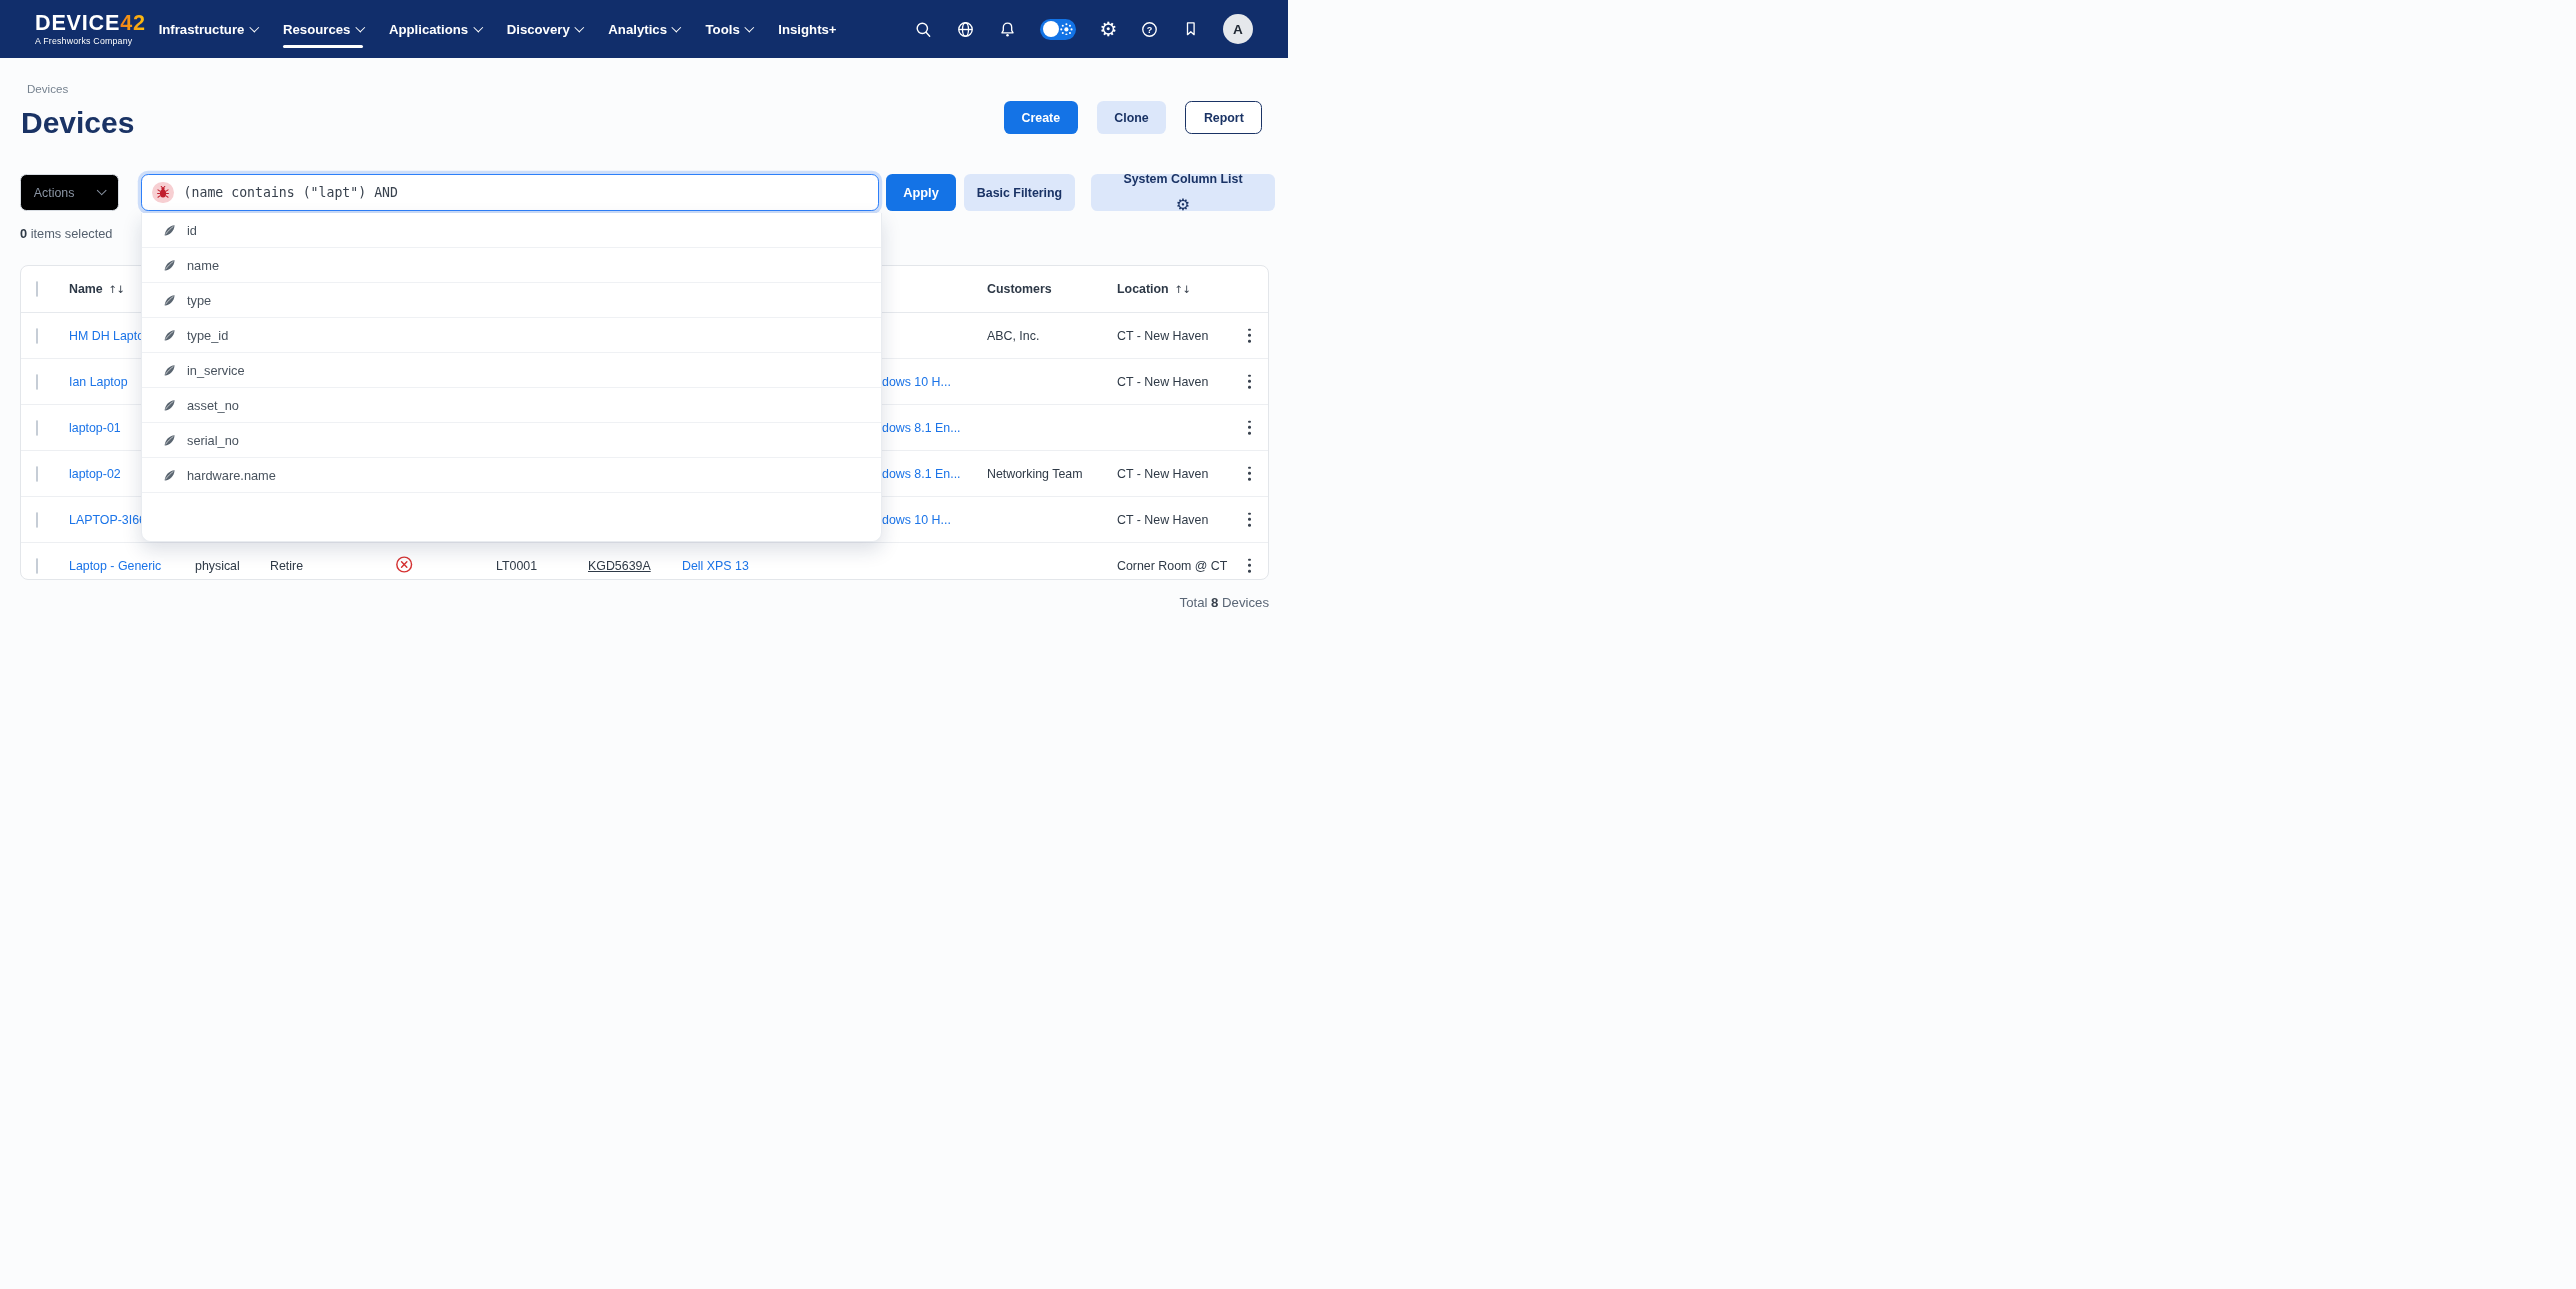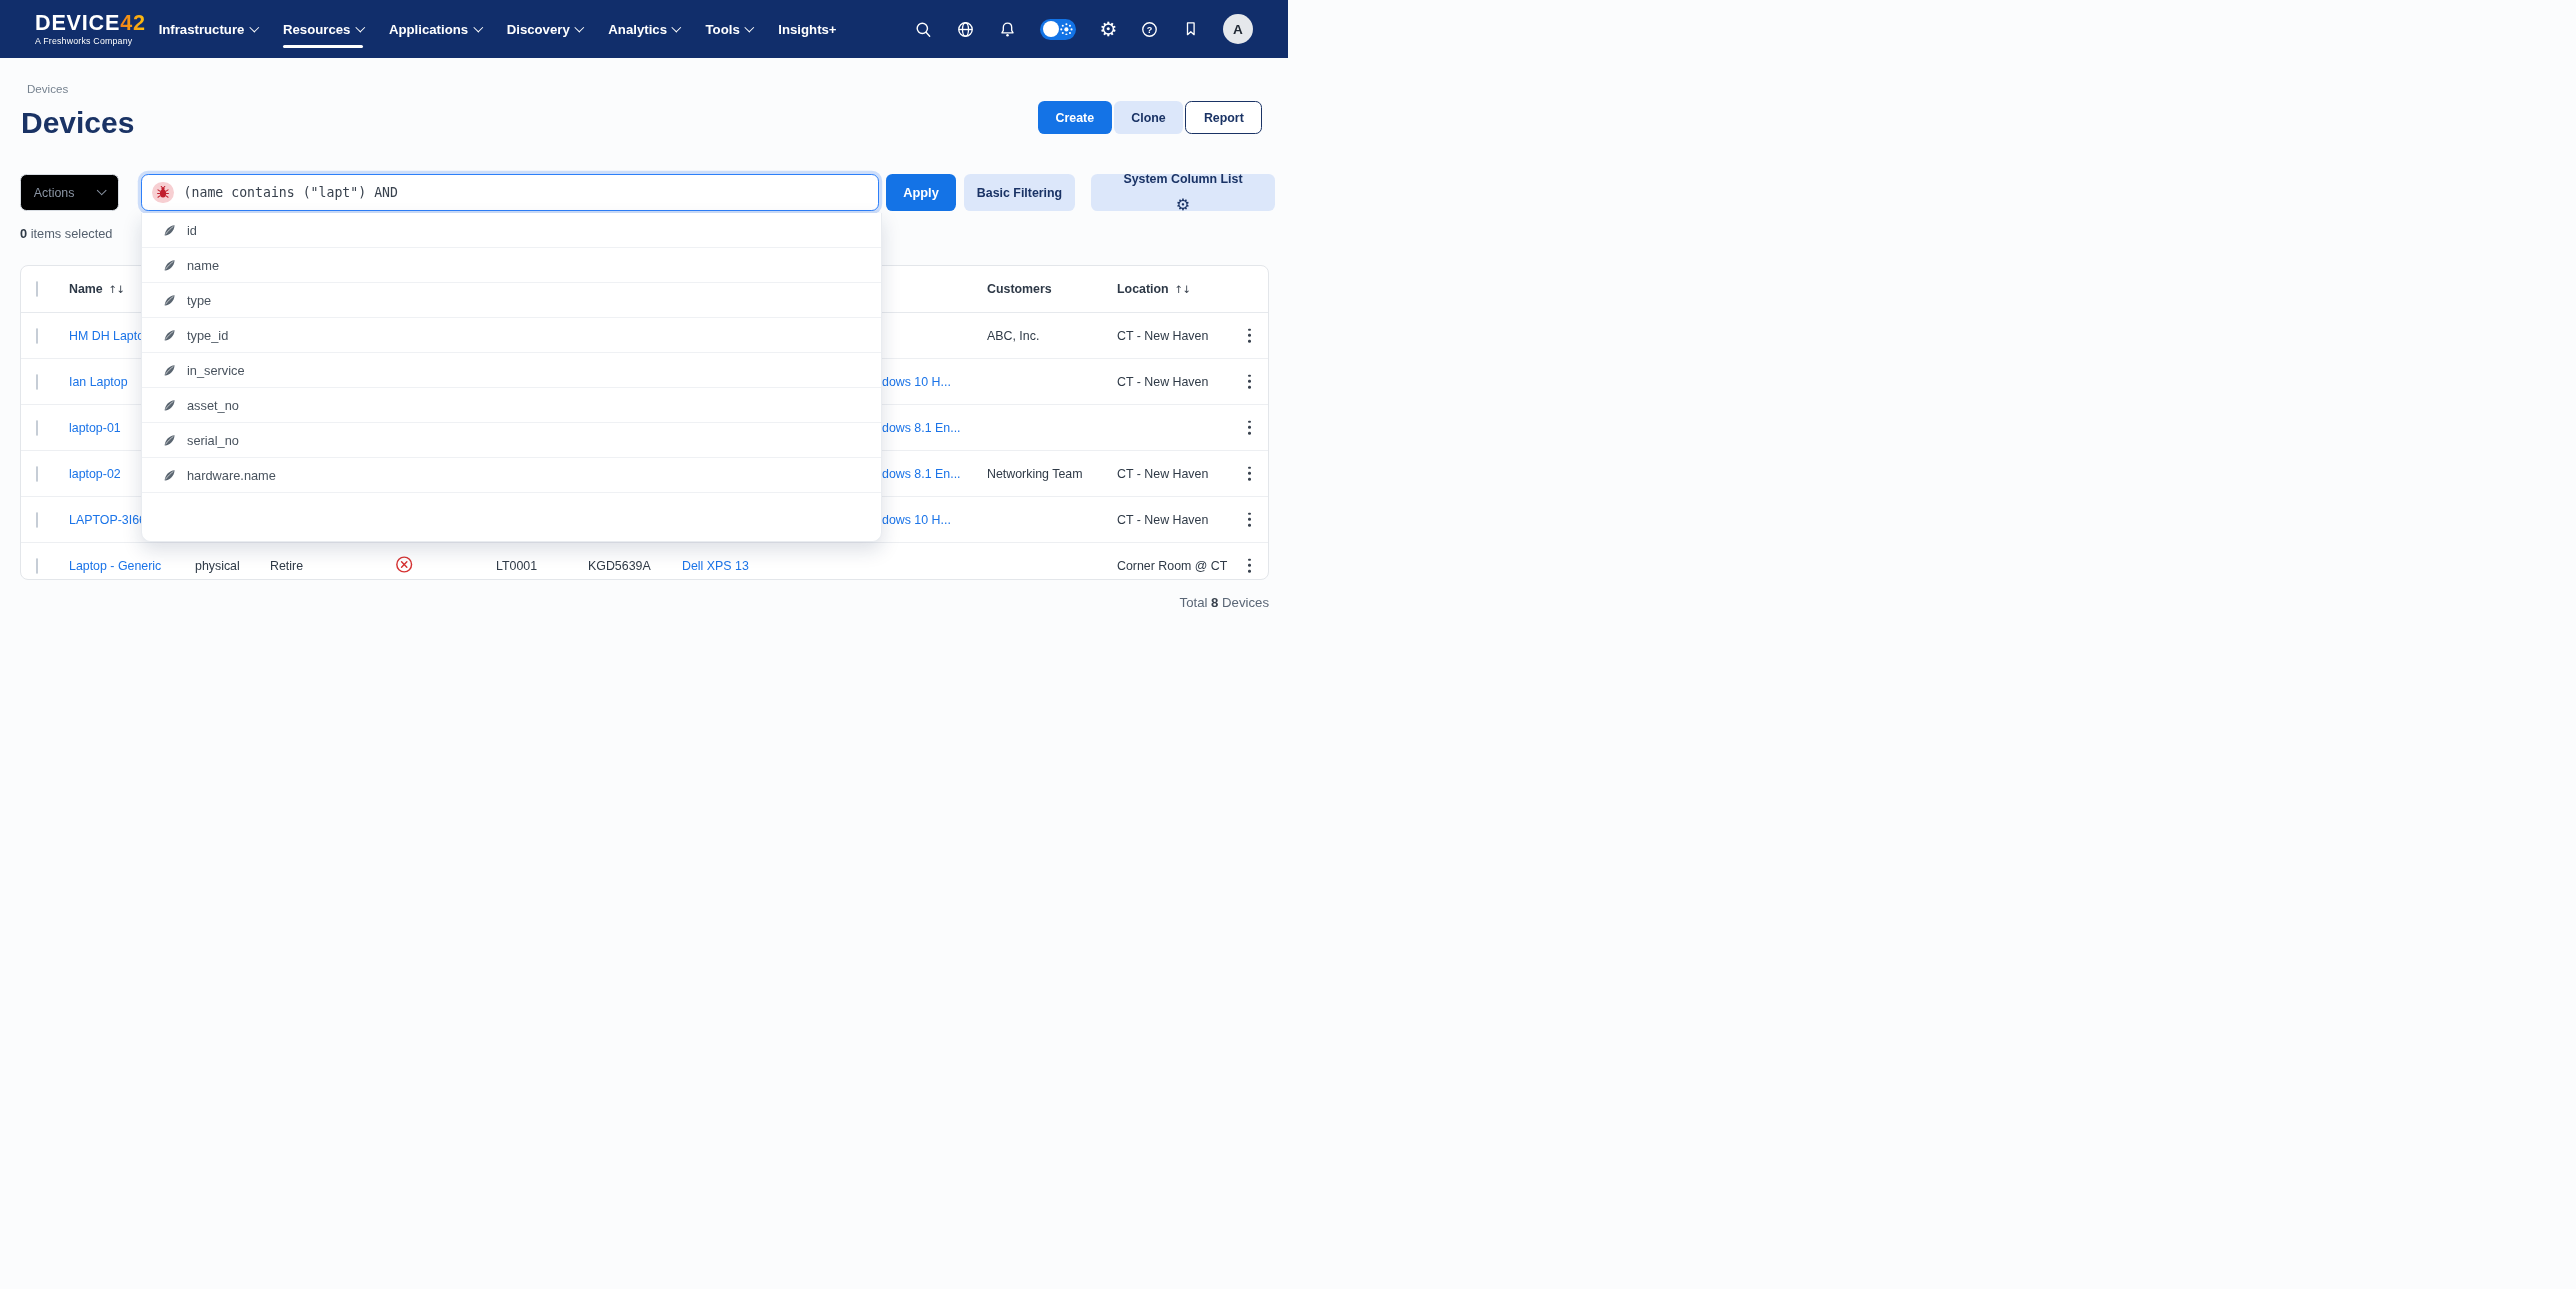--- a/index.html
+++ b/index.html
@@ -25,21 +25,21 @@
   .gear-glyph{font-family:"DejaVu Sans",sans-serif;color:#fff;font-size:20px;line-height:1;}
   .toggle{position:relative;width:36px;height:21px;border-radius:10.4px;background:#1273E6;cursor:pointer;}
   .toggle-knob{position:absolute;left:2.4px;top:2.4px;width:16px;height:16px;border-radius:50%;background:#fff;}
   .toggle-sun{position:absolute;right:3.2px;top:4px;}
   .avatar{width:30px;height:30px;border-radius:50%;background:#E5E8EC;color:#222A35;
           font-weight:700;font-size:13.6px;display:flex;align-items:center;justify-content:center;cursor:pointer;}
 
   
   .breadcrumb{position:absolute;left:27px;top:82px;font-size:11.6px;color:#76828F;cursor:pointer;}
   .page-title{position:absolute;left:21px;top:106px;font-size:30px;font-weight:800;color:#1A3365;}
-  .action-buttons{position:absolute;top:101px;right:25.6px;display:flex;gap:2px;}
+  .action-buttons{position:absolute;top:101px;right:25.6px;display:flex;gap:19px;}
   .btn{height:33px;border-radius:6.4px;font-size:12.4px;display:flex;align-items:center;
        justify-content:center;padding:0 17.6px;box-sizing:border-box;cursor:pointer;white-space:nowrap;}
   .btn-primary{background:#1473E6;color:#fff;font-weight:600;}
   .btn-soft{background:#DCE7FA;color:#1A3365;font-weight:700;}
   .btn-outline{background:#fff;border:1.2px solid #1A3365;color:#1A3365;font-weight:700;}
 
   
   .actions-select{position:absolute;left:20px;top:174px;width:99px;height:37px;background:#000000;
       border:0.8px solid #D8DDE3;border-radius:6.4px;color:#8A94A3;font-size:12.4px;display:flex;
       align-items:center;justify-content:space-between;padding:0 12.8px;box-sizing:border-box;cursor:pointer;}
@@ -64,21 +64,21 @@
   .thead{position:relative;height:46px;border-bottom:0.8px solid #E6E9ED;}
   .trow{position:relative;height:45px;border-bottom:0.8px solid #EDEFF2;}
   .trow:last-child{border-bottom:none;}
   .cell{position:absolute;top:50%;transform:translateY(-50%);font-size:12.4px;color:#2F3A47;white-space:nowrap;}
   .hcell{font-weight:700;color:#2E3947;}
   .sort{font-family:"DejaVu Sans",sans-serif;font-size:10.4px;color:#39424E;margin-left:5.6px;letter-spacing:-0.8px;font-weight:400;}
   .link{color:#1B74E8;cursor:pointer;}
   .checkbox{width:16px;height:16px;border:1.6px solid #C6CDD6;border-radius:4.8px;background:#fff;
       box-sizing:border-box;cursor:pointer;}
   .c-check{left:15px;}.c-name{left:48px;}.c-type{left:174px;}.c-svc{left:249px;}
-  .c-insvc{left:374px;}.c-asset{left:475px;}.c-serial{left:567px;}.c-hw{left:661px;}
+  .c-insvc{left:374px;}.c-asset{left:475px;}.c-serial{left:567px;text-decoration:underline;}.c-hw{left:661px;}
   .c-os{left:861px;}.c-cust{left:966px;}.c-loc{left:1096px;}.c-kebab{left:1224px;}
   .kebab{display:flex;flex-direction:column;gap:2.8px;padding:3.2px;cursor:pointer;}
   .kebab i{width:2.8px;height:2.8px;border-radius:50%;background:#39424E;}
 
   
   .filter-dropdown{position:absolute;left:141px;top:213px;width:739px;height:328px;background:#fff;
       border:0.8px solid #E9ECF0;border-top:none;border-radius:0 0 9.6px 9.6px;overflow:hidden;
       box-shadow:0 8px 19px rgba(20,40,80,.15);z-index:40;}
   .dd-item{height:34px;display:flex;align-items:center;gap:11.2px;padding:0 21px;
       border-bottom:0.8px solid #EFF1F4;font-size:12.8px;color:#49535E;cursor:pointer;background:#fff;}

